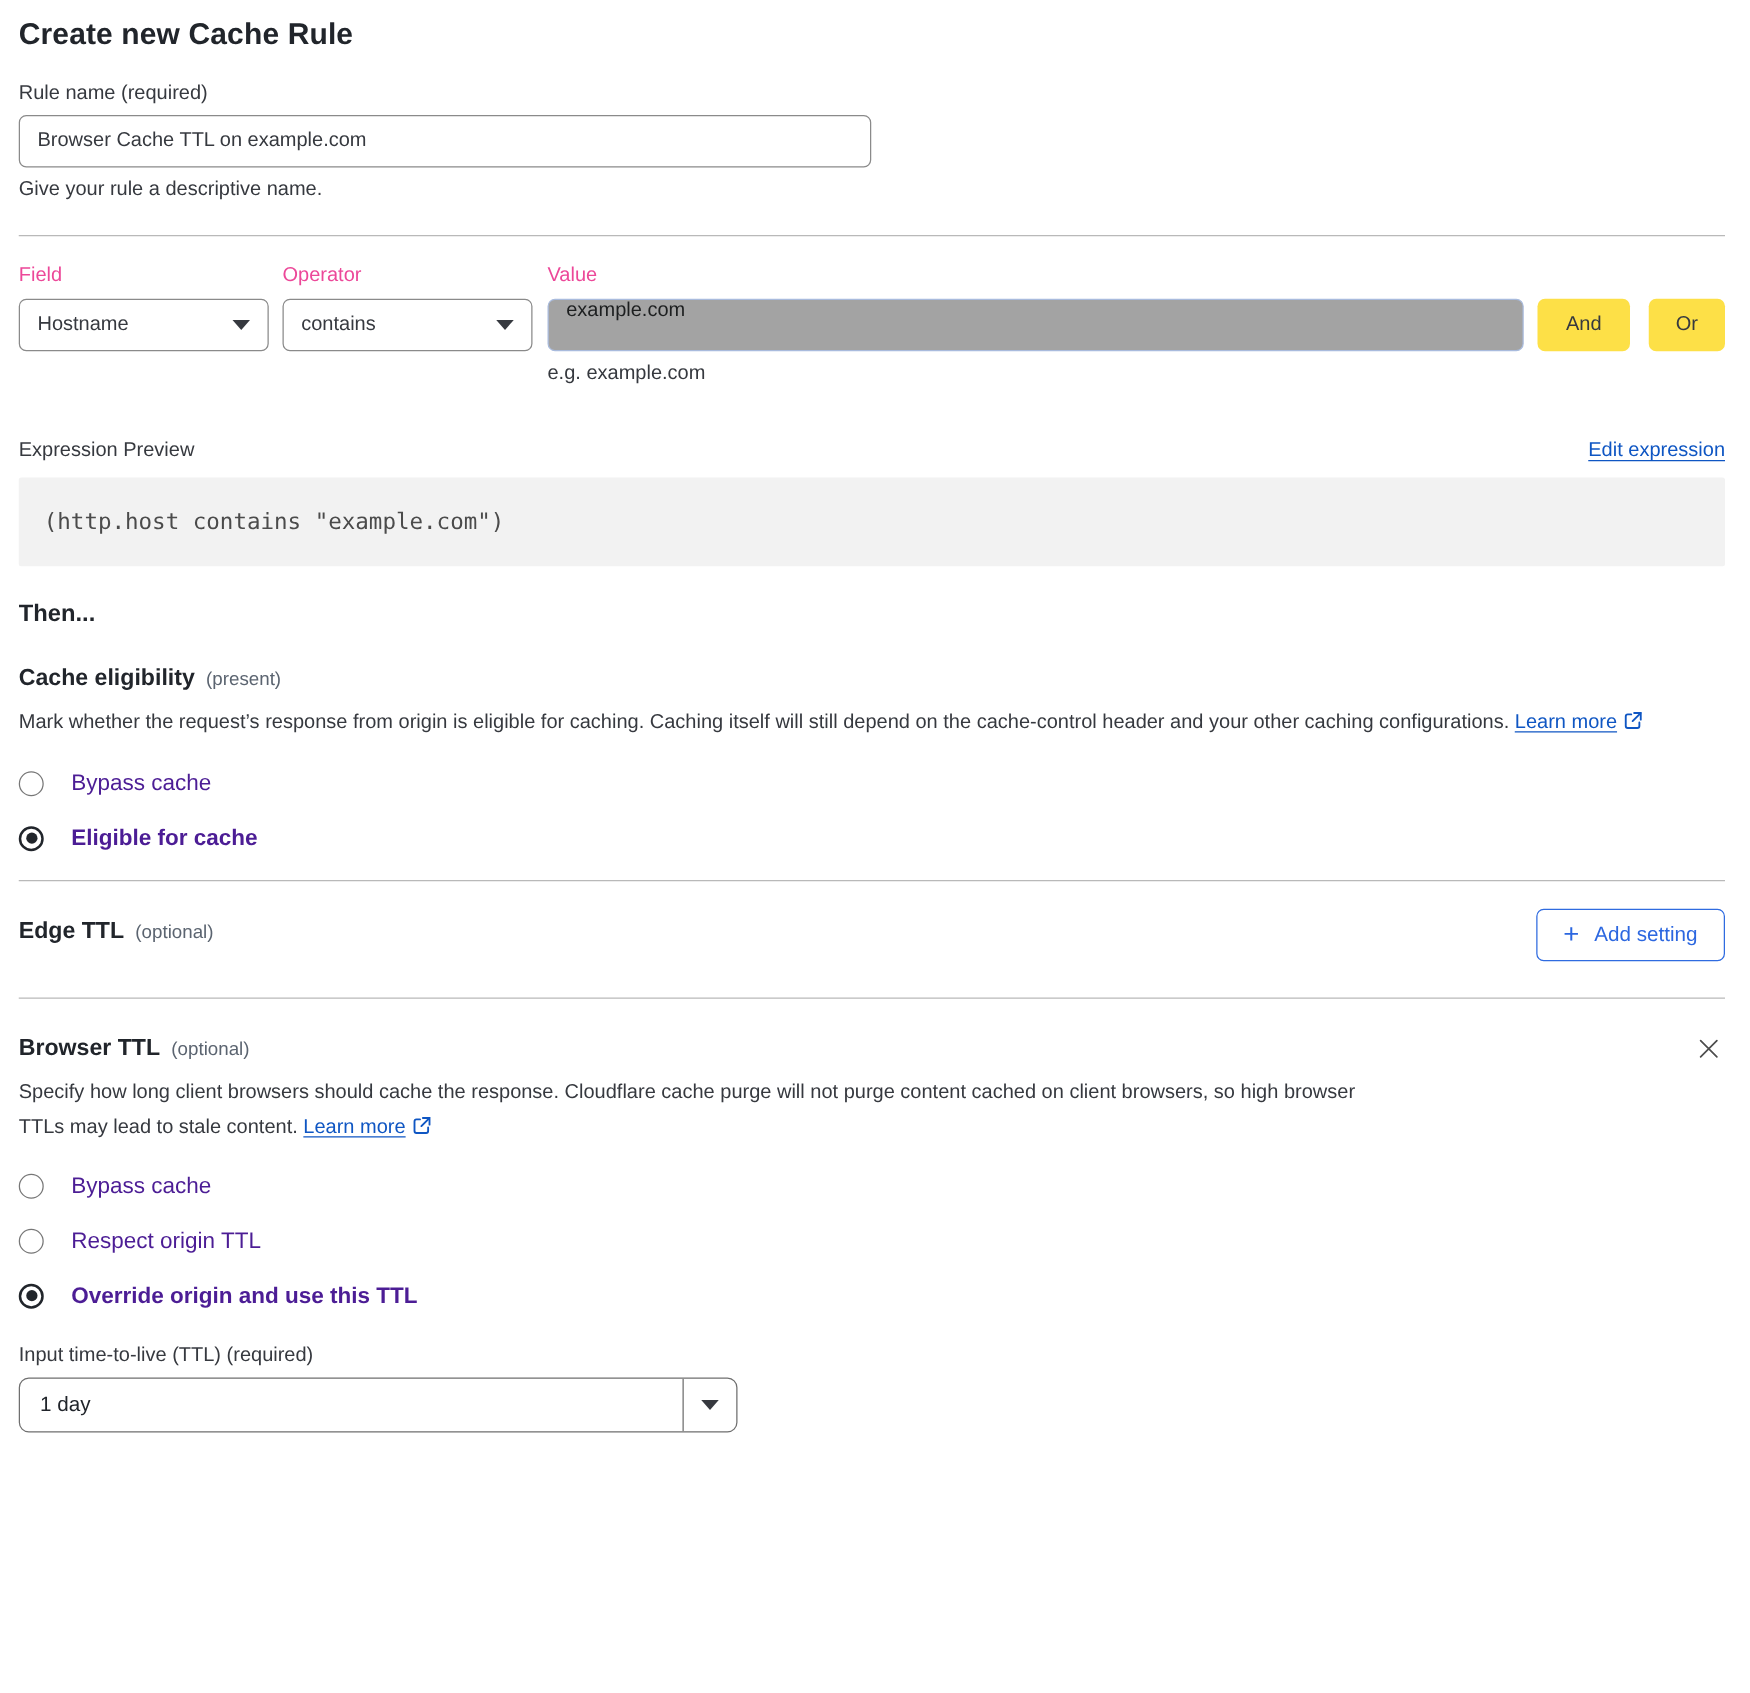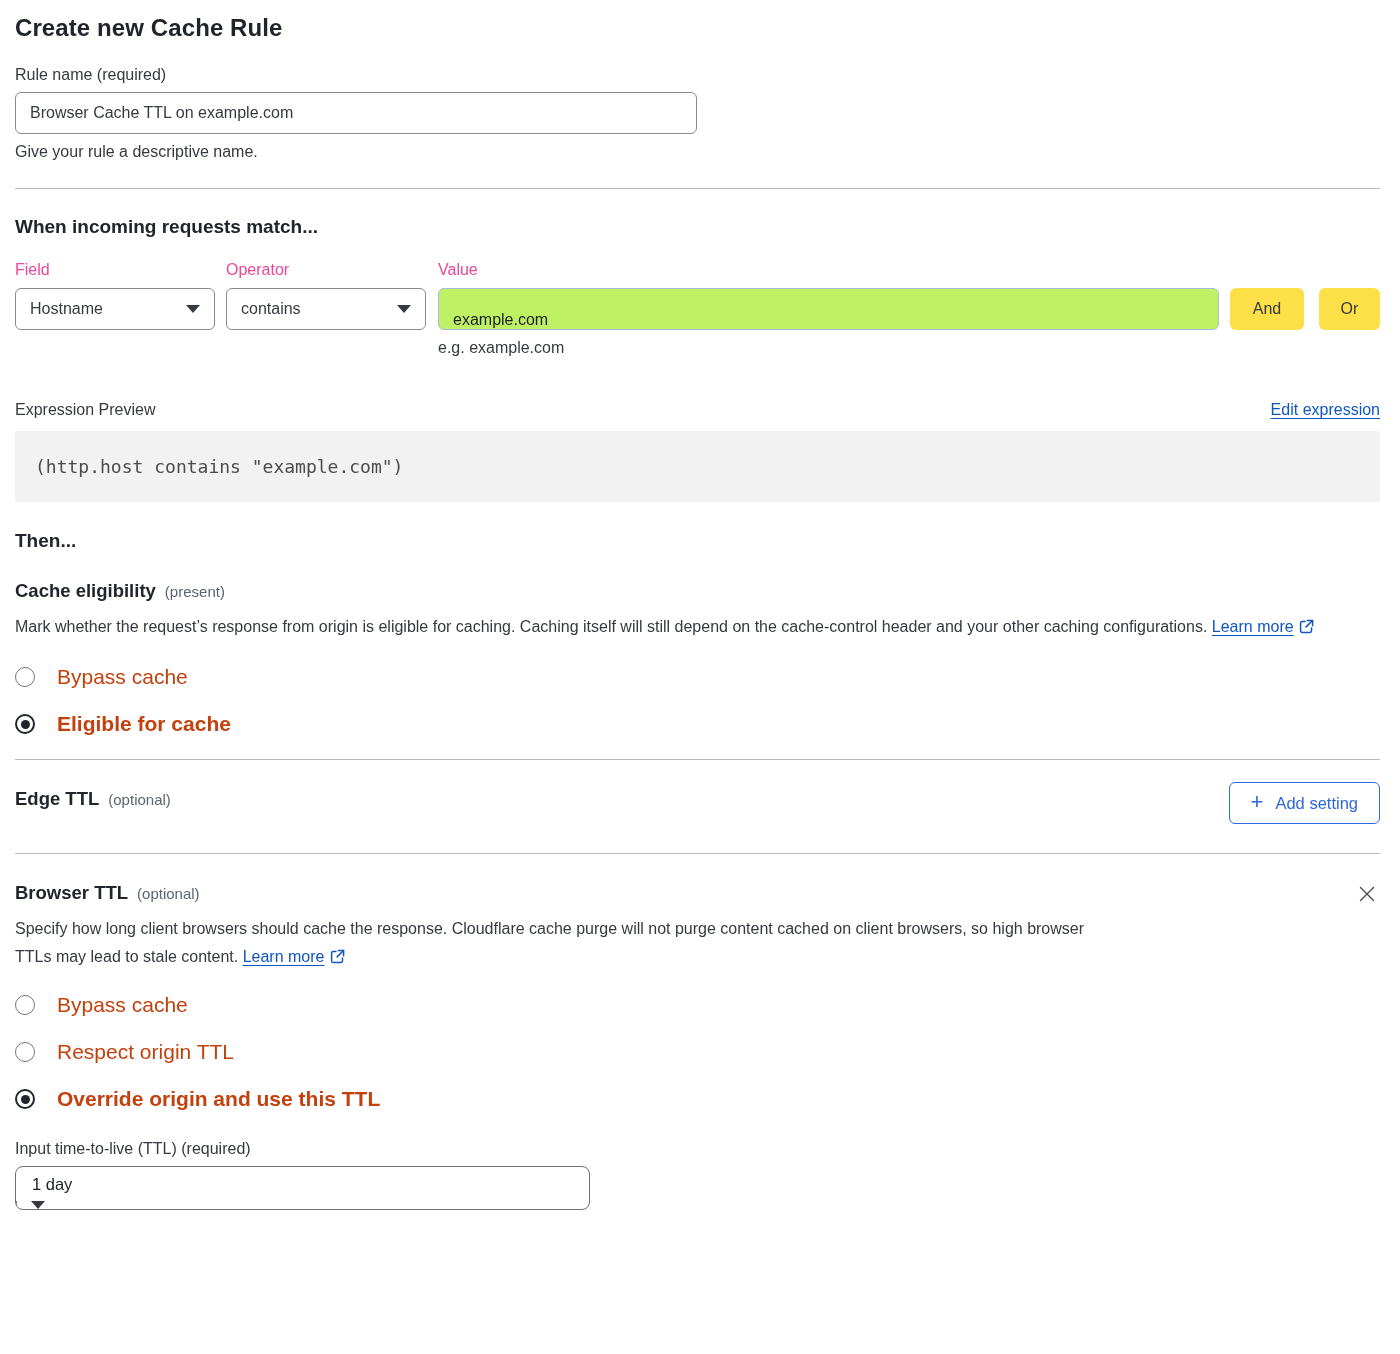--- a/index.html
+++ b/index.html
@@ -33,22 +33,22 @@
   .select {
     border:1px solid #8a8a8a; background:#fff; color:#36393f;
     display:flex; align-items:center; justify-content:space-between;
     padding:0 14px; cursor:pointer;
   }
   .caret { width:0; height:0; border-left:7px solid transparent; border-right:7px solid transparent; border-top:8px solid #36393f; }
   .col-field { width:200px; margin-right:11px; }
   .col-operator { width:200px; margin-right:12px; }
   .col-value { flex:1; margin-right:11px; }
   .value-input {
-    border:1px solid #a9bbdd; background:#bef264;
-    display:flex; align-items:flex-end; padding:0 14px; color:#1d1f20;
+    border:1px solid #a9bbdd; background:#a3a3a3;
+    display:flex; align-items:flex-start; padding:0 14px; color:#1d1f20;
   }
   .btn-gray {
     margin-top:28px; height:42px; border:none; border-radius:6px;
     background:#fde047; color:#36393f; font-size:16px; font-family:inherit;
     display:flex; align-items:center; justify-content:center; cursor:pointer;
   }
   .btn-and { width:74px; margin-right:15px; }
   .btn-or  { width:61px; }
 
   
@@ -74,59 +74,58 @@
   
   .radio-group { margin-top:22px; }
   .radio-row { display:flex; align-items:center; cursor:pointer; }
   .radio-row + .radio-row { margin-top:23px; }
   .radio {
     width:20px; height:20px; border:1.5px solid #777777; border-radius:50%;
     background:#fff; position:relative; flex:none;
   }
   .radio.on { border:2px solid #21252b; }
   .radio.on::after { content:''; position:absolute; inset:3.5px; border-radius:50%; background:#21252b; }
-  .radio-label { font-size:21px; color:#c2410c; margin-left:22px; }
+  .radio-label { font-size:18px; color:#4c1d95; margin-left:22px; }
   .radio-label.on { font-weight:700; }
 
   
   .split-row { display:flex; justify-content:space-between; align-items:flex-start; }
   .btn-add {
     margin-top:22px; height:42px; padding:0 21px; background:#fff;
     border:1px solid #2f6be0; border-radius:6px; color:#2c67e0;
     font-size:16.5px; font-family:inherit; display:flex; align-items:center; gap:12px; cursor:pointer; flex:none;
   }
   .plus { font-size:22px; font-weight:400; line-height:1; margin-top:-2px; }
 
   .close-btn { position:absolute; right:2px; top:1px; cursor:pointer; line-height:0; color:#4d4d4d; }
 
   
   .ttl-label { margin-top:29px; }
   .ttl-select {
     margin-top:8px; width:575px; height:44px; border:1px solid #6f6f6f; border-radius:8px;
-    display:flex; align-items:stretch; overflow:hidden; background:#fff; cursor:pointer;flex-direction:column;
+    display:flex; align-items:stretch; overflow:hidden; background:#fff; cursor:pointer;
   }
   .ttl-select .sel-text { flex:1; display:flex; align-items:center; padding:0 16px; font-size:16.5px; color:#21252b; }
   .ttl-select .sel-arrow { width:43px; border-left:1px solid #6f6f6f; display:flex; align-items:center; justify-content:center; }
 </style>
 </head>
 <body>
 
 <div class="page">
 
   <h1 class="page-title">Create new Cache Rule</h1>
 
   <div class="field-label">Rule name (required)</div>
   <div class="text-input">
     <span>Browser Cache TTL on example.com</span>
   </div>
   <div class="helper">Give your rule a descriptive name.</div>
 
   <hr class="divider">
 
-  <h2 class="section-heading">When incoming requests match...</h2>
 
   <div class="match-row">
     <div class="col-field">
       <div class="col-label">Field</div>
       <div class="control select">
         <span>Hostname</span>
         <span class="caret"></span>
       </div>
     </div>
     <div class="col-operator">

